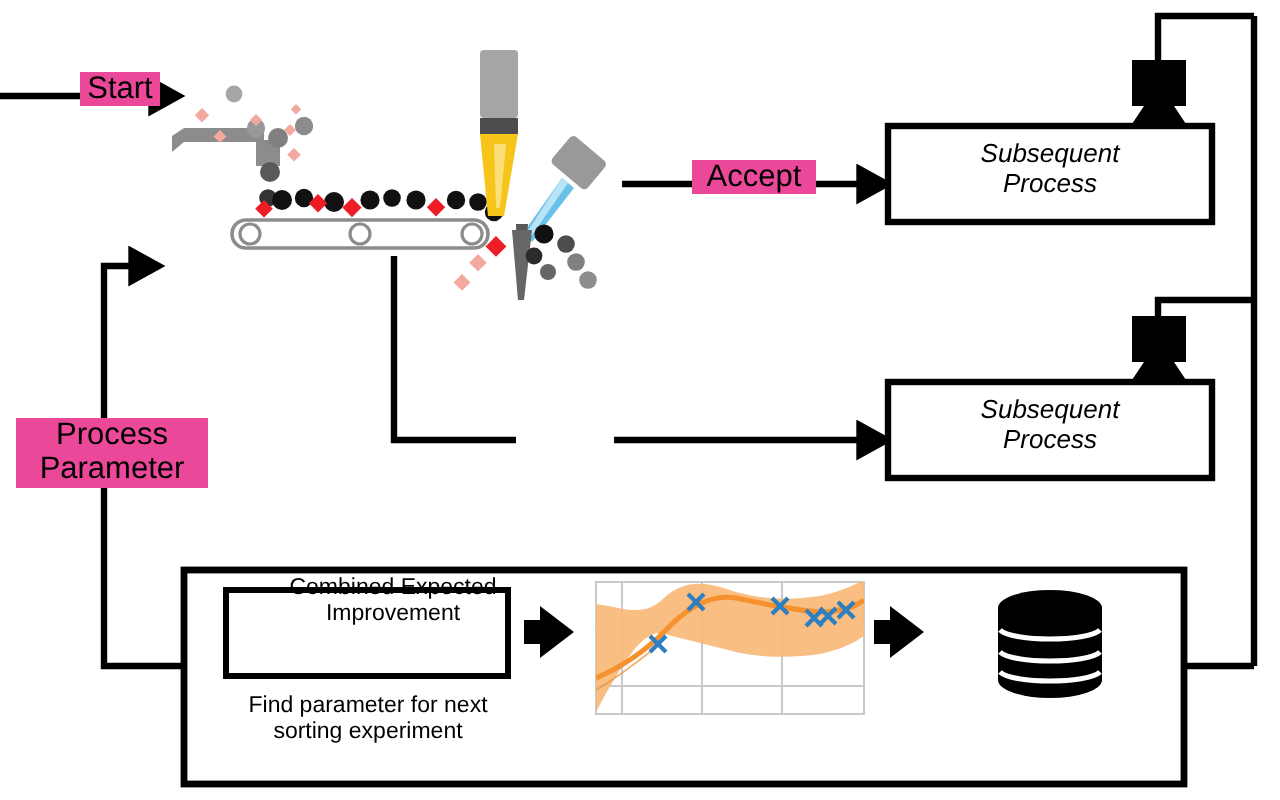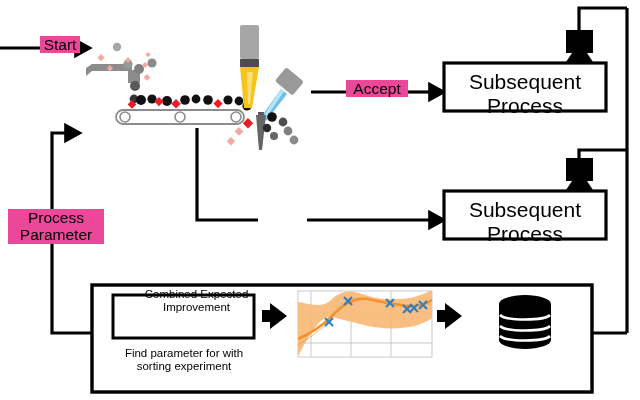--- a/index.html
+++ b/index.html
@@ -2,21 +2,21 @@
 <html><head>
 <meta charset="utf-8">
 <style>
   html,body{margin:0;padding:0;background:#fff;}
   body{width:640px;height:400px;overflow:hidden;
        font-family:"Liberation Sans","DejaVu Sans",sans-serif;}
   #stage{position:relative;width:640px;height:400px;background:#ffffff;}
   #stage svg{position:absolute;left:0;top:0;}
   .lbl{position:absolute;color:#000;text-align:center;line-height:1.12;
        white-space:pre-line;}
-  .boxlabel{font-size:21px;}
+  .boxlabel{font-size:13px;font-style:italic;}
   .flowlabel{font-size:15.5px;background:#ec4899;padding:0 3px;}
   .cap{font-size:11.5px;}
   .cei{font-size:11.5px;}
 </style>
 </head>
 <body>
 
 <div id="stage">
 
   <svg width="640" height="400" viewBox="0 0 640 400">
@@ -241,18 +241,18 @@
 
   <div class="lbl boxlabel" style="left:444px;top:70px;width:162px;">Subsequent
 Process</div>
 
   <div class="lbl boxlabel" style="left:444px;top:198px;width:162px;">Subsequent
 Process</div>
 
   <div class="lbl cei" style="left:113px;top:288px;width:167px;">Combined Expected
 Improvement</div>
 
-  <div class="lbl cap" style="left:100px;top:347px;width:168px;">Find parameter for with
+  <div class="lbl cap" style="left:100px;top:347px;width:168px;">Find parameter for next
 sorting experiment</div>
 
 
 
 </div>
 
 </body></html>

